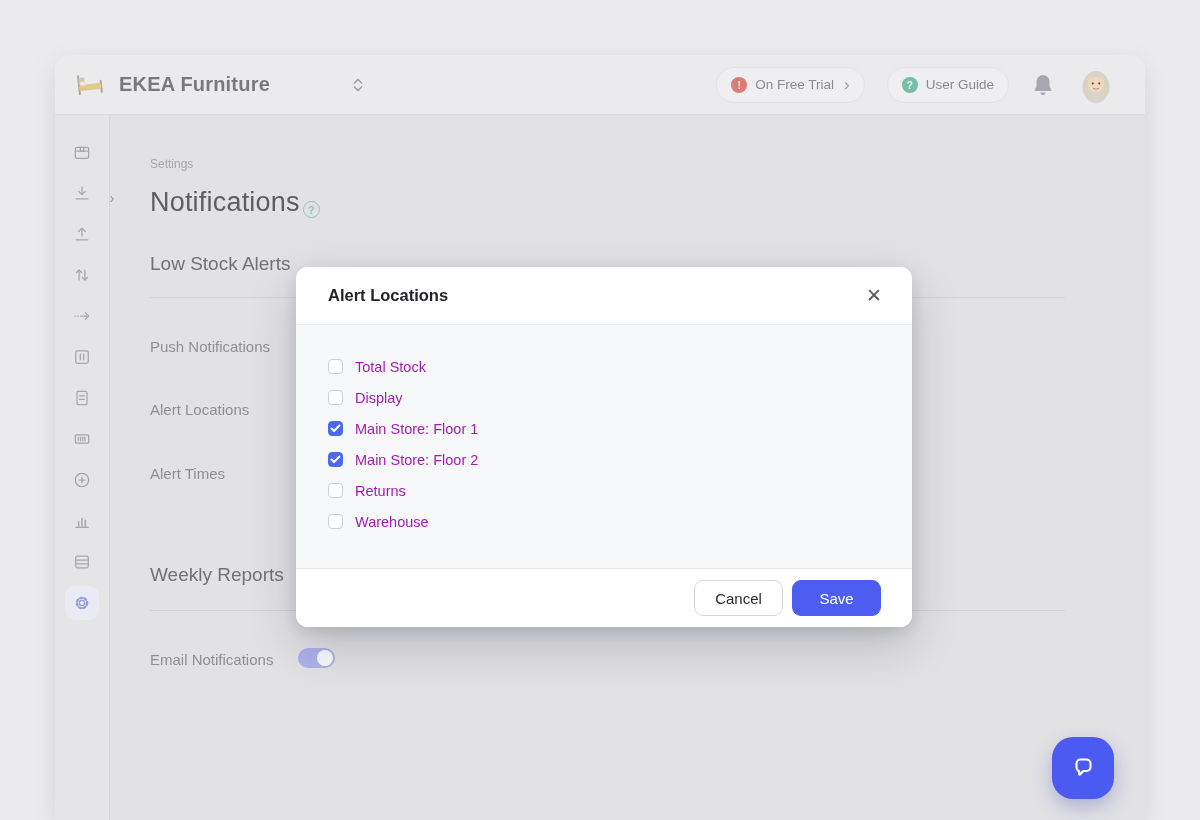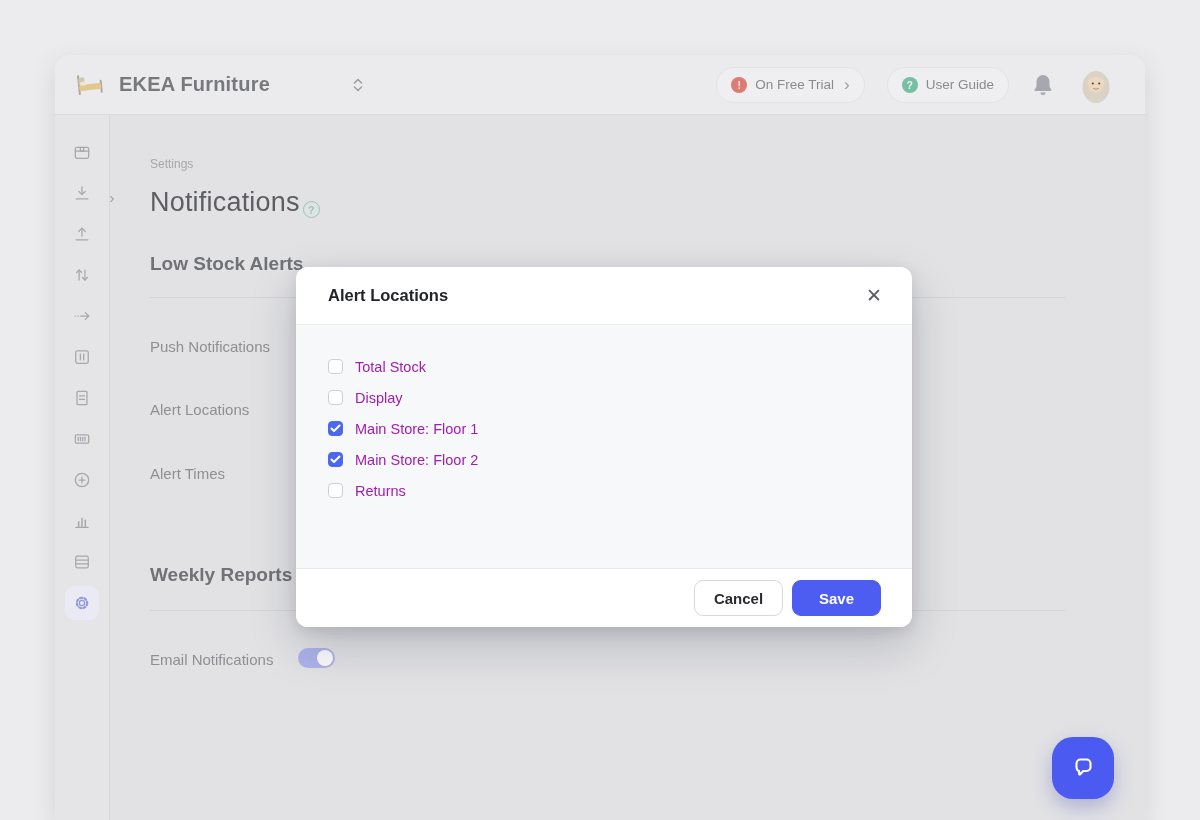--- a/index.html
+++ b/index.html
@@ -34,21 +34,21 @@
   .expand-btn { position:absolute; left:46px; top:131px; width:22px; height:22px; color:#9b9ca1;
     font-size:15px; display:flex; align-items:center; justify-content:center; cursor:pointer; }
 
   
   .content { position:absolute; left:55px; top:60px; right:0; bottom:0; }
   .crumb { position:absolute; left:40px; top:42px; font-size:12px; color:#a6a7ab; }
   .page-title-row { position:absolute; left:40px; top:72px; display:flex; align-items:flex-end; gap:3px; }
   .page-title { font-size:27px; font-weight:500; color:#5d5e64; letter-spacing:.2px; }
   .help-circle { width:17px; height:17px; border-radius:50%; border:1.5px solid #90c8b1; color:#90c8b1;
     font-size:10.5px; font-weight:700; display:flex; align-items:center; justify-content:center; cursor:pointer; }
-  .section-title { position:absolute; left:40px; font-size:19px; font-weight:700; color:#717278; }
+  .section-title { position:absolute; left:40px; font-size:19px; font-weight:400; color:#717278; }
   .h-divider { position:absolute; left:40px; width:915px; height:1px; background:#d3d3d7; }
   .row-label { position:absolute; left:40px; font-size:15px; color:#8e8f94; }
   .toggle { position:absolute; width:37px; height:20px; border-radius:10px; background:#adb3ea; cursor:pointer; }
   .toggle .knob { position:absolute; top:2px; right:2px; width:16px; height:16px; border-radius:50%; background:#fbfbfc; }
 
   
   .modal { position:absolute; left:296px; top:267px; width:616px; height:360px; background:#ffffff;
     border-radius:12px; box-shadow:0 18px 48px rgba(15,18,35,.20), 0 4px 14px rgba(15,18,35,.10);
     display:flex; flex-direction:column; overflow:hidden; }
   .modal-header { height:58px; background:#fff; border-bottom:1px solid #e8e9ec;
@@ -58,21 +58,21 @@
   .modal-body { flex:1; background:#f7f8fa; padding:26px 32px 0 32px; }
   .opt-row { height:31px; display:flex; align-items:center; gap:12px; cursor:pointer; }
   .cbox { width:15px; height:15px; border-radius:4px; border:1.5px solid #cfd0d5; background:#fff;
     display:flex; align-items:center; justify-content:center; flex:none; }
   .opt-row.checked .cbox { background:#4c68ef; border-color:#4c68ef; }
   .cbox svg { display:none; }
   .opt-row.checked .cbox svg { display:block; }
   .opt-label { font-size:14.5px; color:#a21caf; }
   .modal-footer { height:59px; background:#fff; border-top:1px solid #e8e9ec; flex:none;
     display:flex; align-items:center; justify-content:flex-end; gap:9px; padding:0 31px; }
-  .btn { height:36px; border-radius:9px; font-size:15px; font-weight:700; cursor:pointer;
+  .btn { height:36px; border-radius:9px; font-size:15px; font-weight:400; cursor:pointer;
     display:flex; align-items:center; justify-content:center; }
   .btn-cancel { width:89px; background:#fff; border:1px solid #d7d8dc; color:#2a2b30; }
   .btn-save { width:89px; background:#4d5df1; border:1px solid #4d5df1; color:#fff; }
 
   
   .chat-fab { position:absolute; left:1052px; top:737px; width:62px; height:62px; border-radius:21px;
     background:#4b5af0; box-shadow:0 8px 20px rgba(40,50,160,.28); display:flex; align-items:center;
     justify-content:center; cursor:pointer; }
 </style>
 </head>
@@ -275,20 +275,24 @@
             <svg width="11" height="9" viewBox="0 0 11 9">
               <path d="M1.5 4.5 L4 7 L9.5 1.5" fill="none" stroke="#fff" stroke-width="2" stroke-linecap="round" stroke-linejoin="round"></path>
             </svg>
           </span>
         <span class="opt-label">Main Store: Floor 2</span>
       </div>
       <div class="opt-row">
         <span class="cbox"></span>
         <span class="opt-label">Returns</span>
       </div>
+      <div class="opt-row">
+        <span class="cbox"></span>
+        <span class="opt-label">Warehouse</span>
+      </div>
     </div>
     <div class="modal-footer">
       <div class="btn btn-cancel">Cancel</div>
       <div class="btn btn-save">Save</div>
     </div>
   </div>
 
   <div class="chat-fab">
     <svg width="30" height="30" viewBox="0 0 30 30">
       <path d="M8.5 10.5 a4 4 0 0 1 4 -4 h6 a4 4 0 0 1 4 4 v3.5 a4 4 0 0 1 -4 4 h-3.2 l-3.3 3.4 a0.5 0.5 0 0 1 -0.86 -0.35 l0 -3.05 h-0.64 a4 4 0 0 1 -2 -3.5 z" fill="none" stroke="#ffffff" stroke-width="2.1" stroke-linejoin="round"></path>

